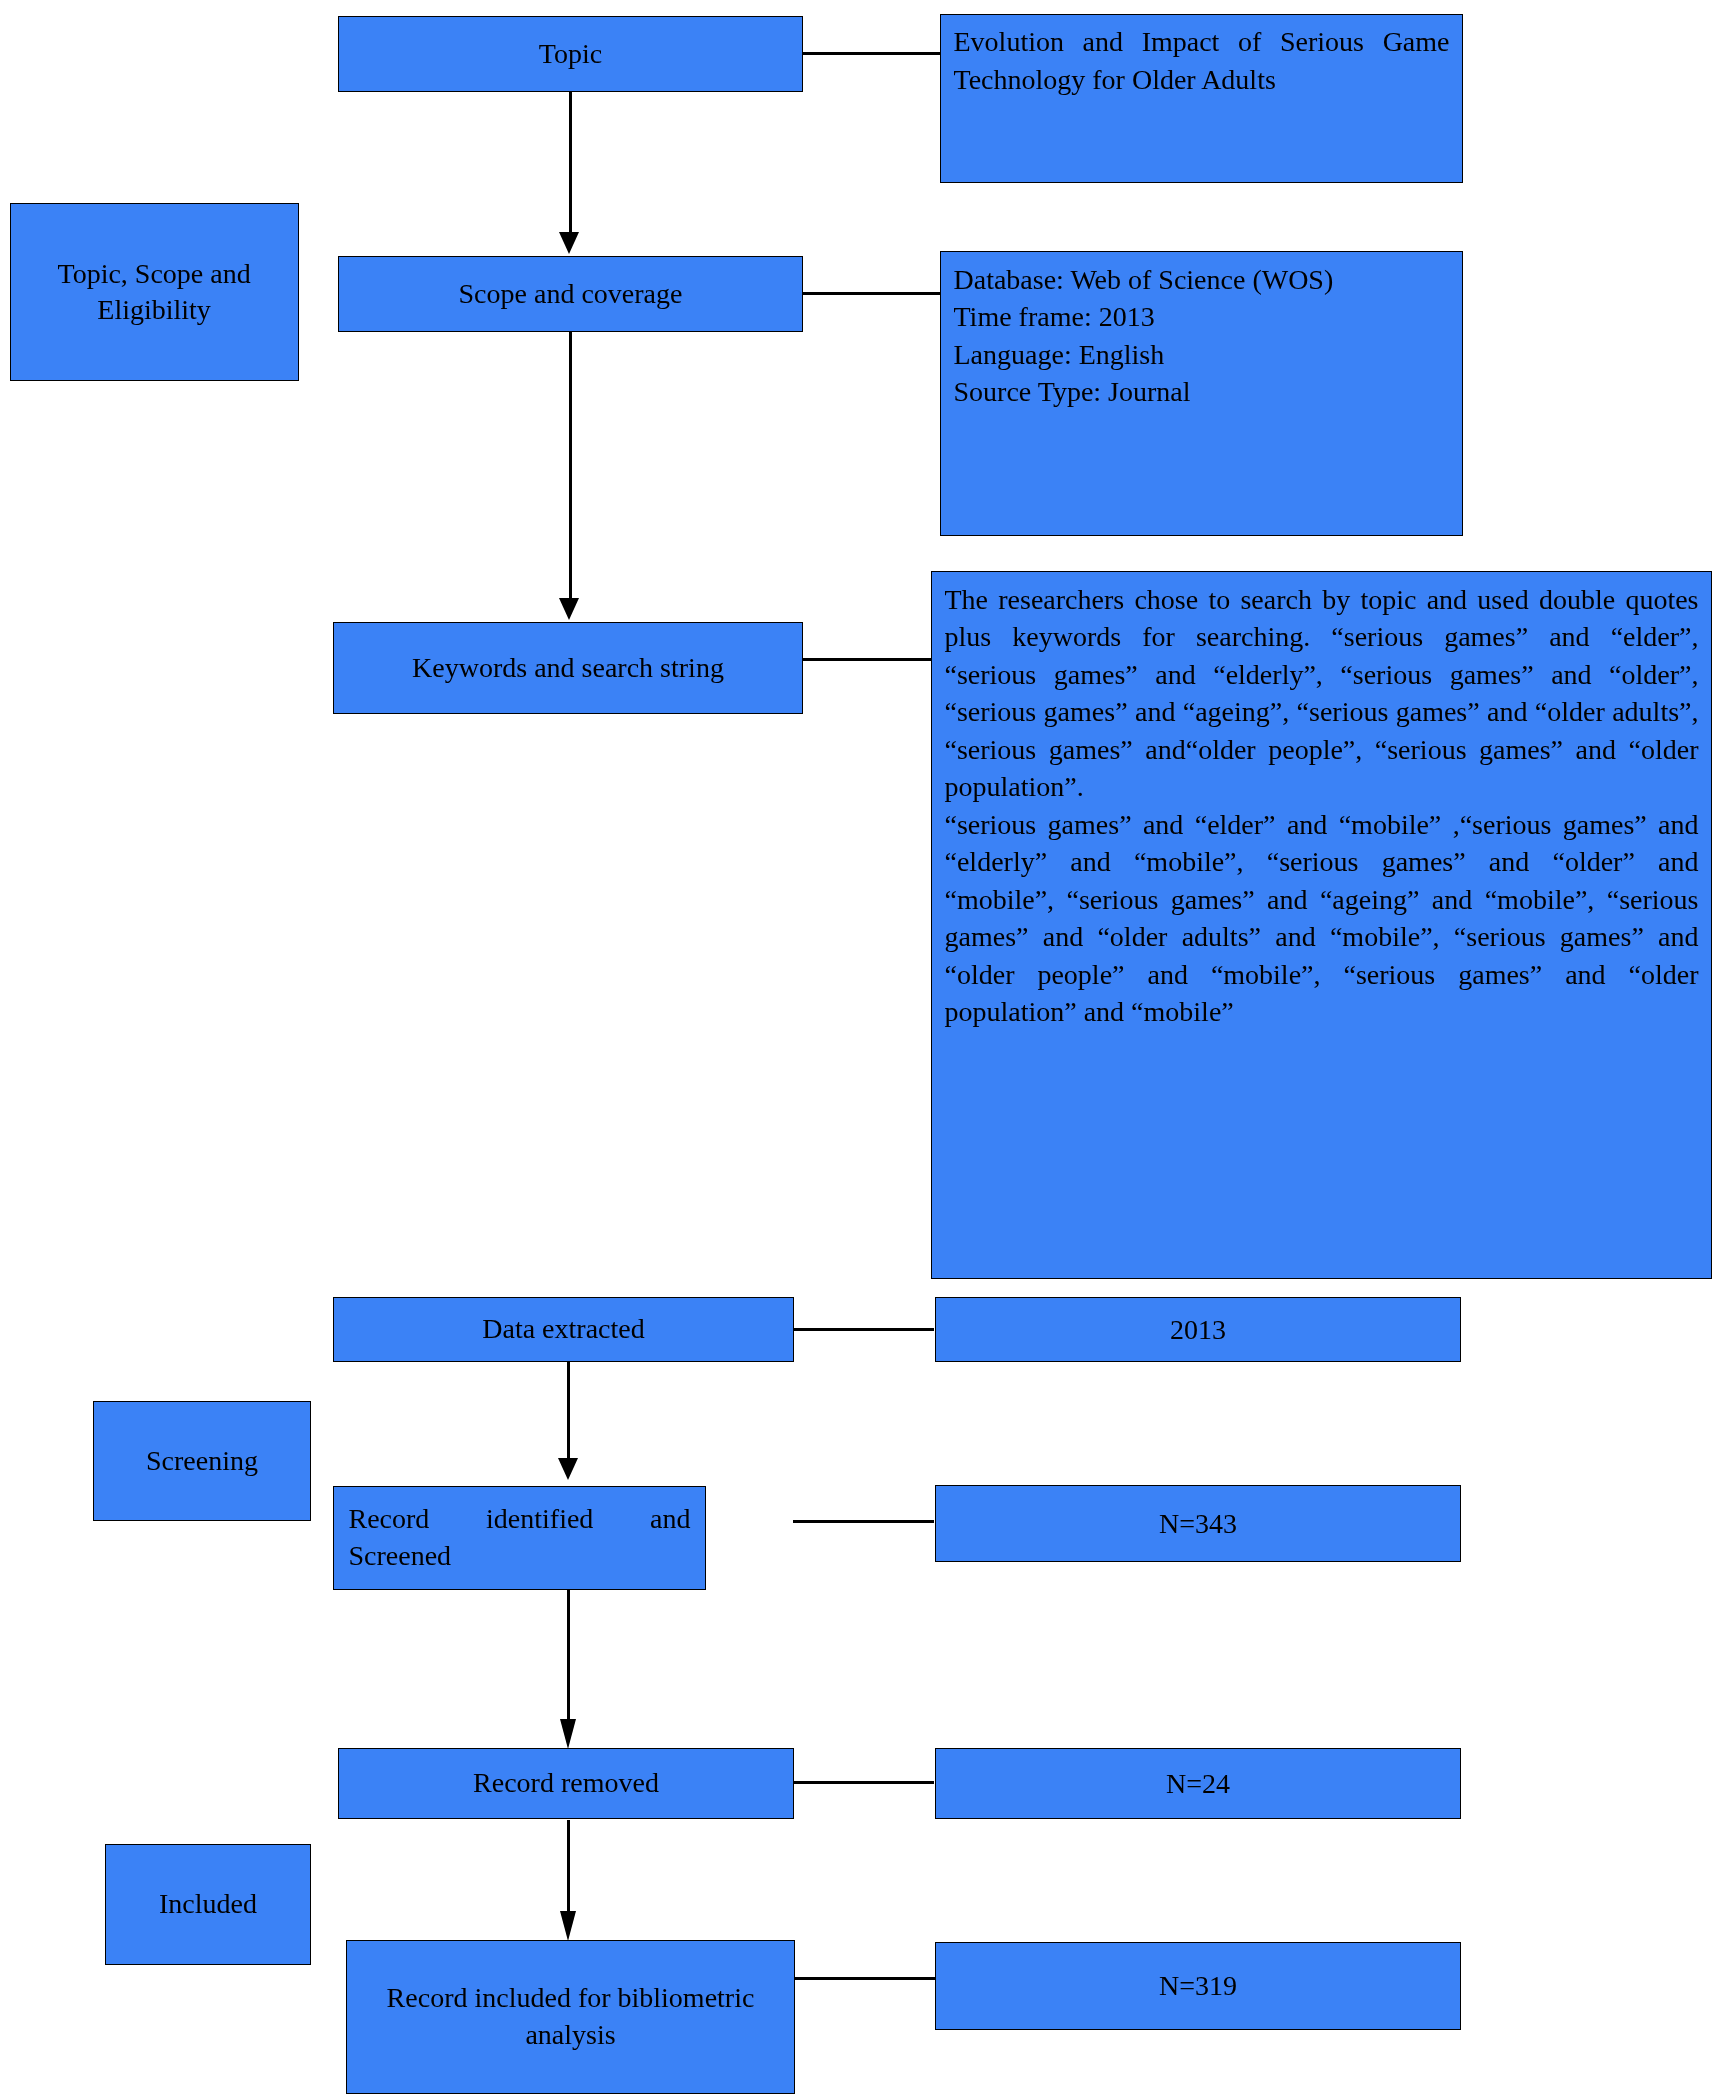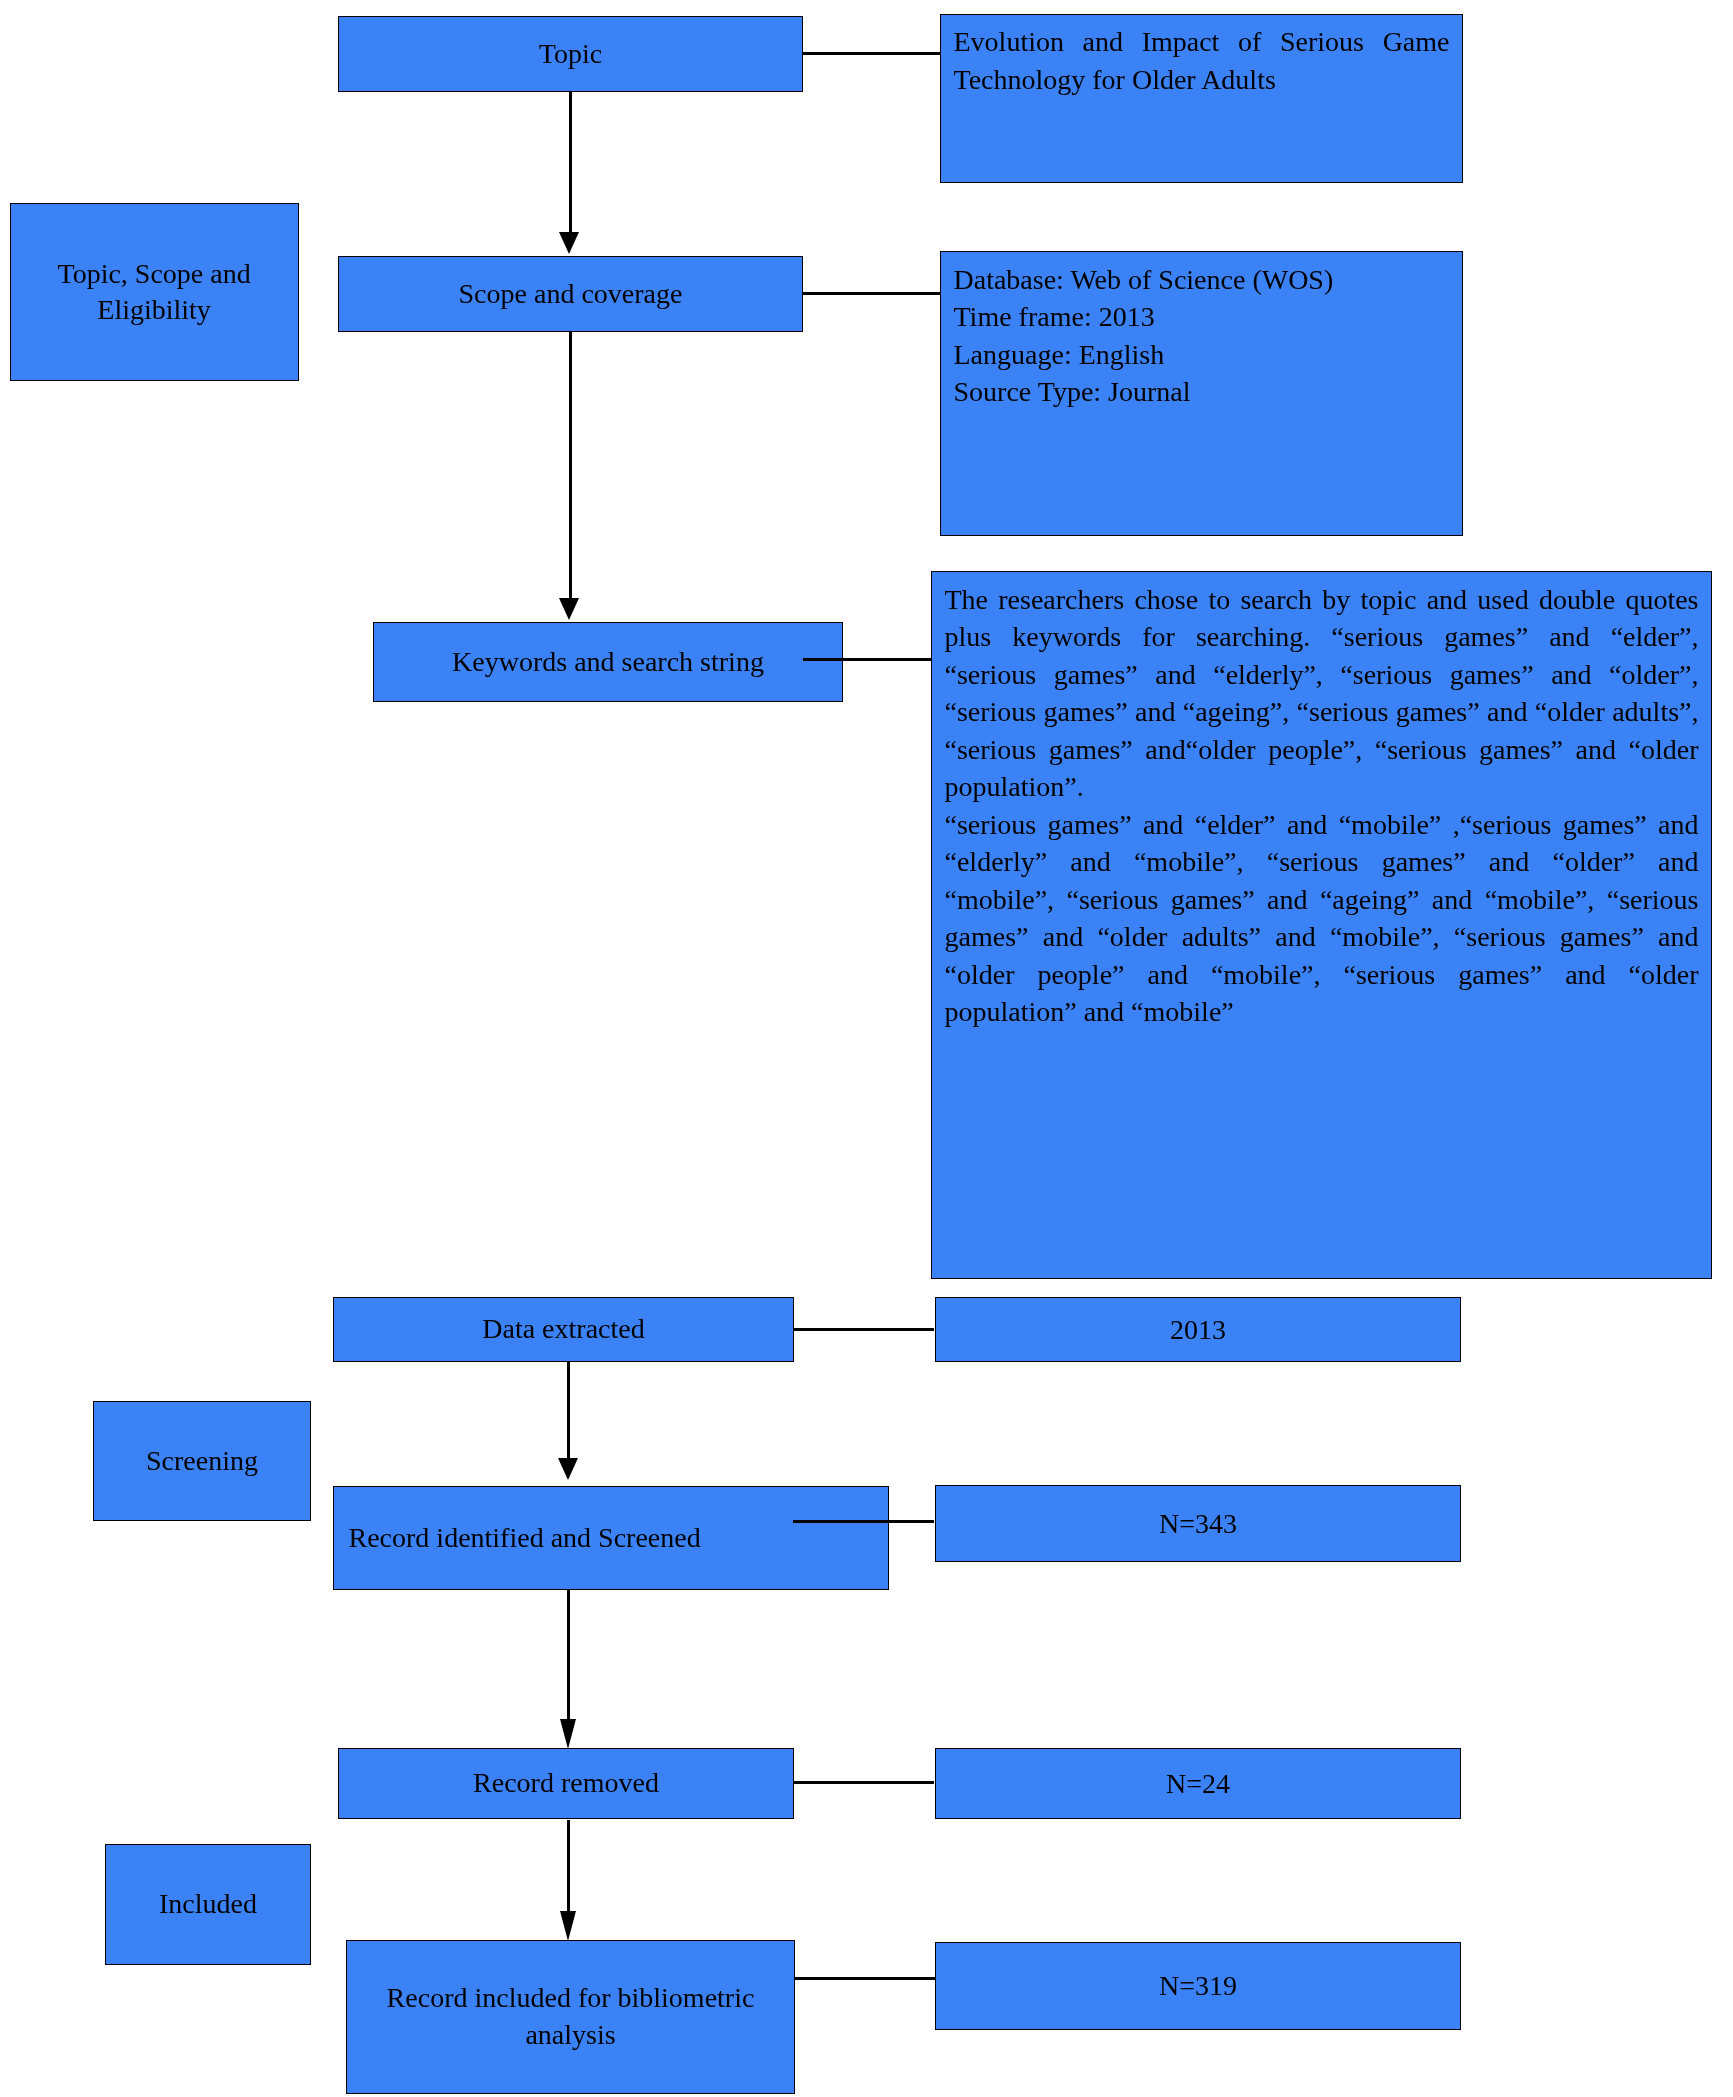--- a/index.html
+++ b/index.html
@@ -123,29 +123,29 @@
   </div>
 
   <div class="box proc-box" style="left:338px; top:16px; width:465px; height:76px;">
     <span class="txt">Topic</span>
   </div>
 
   <div class="box proc-box" style="left:338px; top:256px; width:465px; height:76px;">
     <span class="txt">Scope and coverage</span>
   </div>
 
-  <div class="box proc-box" style="left:333px; top:622px; width:470px; height:80px;margin-left:40px;">
+  <div class="box proc-box" style="left:333px; top:622px; width:470px; height:92px;">
     <span class="txt">Keywords and search string</span>
   </div>
 
   <div class="box proc-box" style="left:333px; top:1297px; width:461px; height:65px;">
     <span class="txt">Data extracted</span>
   </div>
 
-  <div class="box proc-box justify" style="left:333px; top:1486px; width:556px; height:104px;">
+  <div class="box proc-box justify" style="left:333px; top:1486px; width:373px; height:104px;">
     <span class="txt">Record identified and Screened</span>
   </div>
 
   <div class="box proc-box" style="left:338px; top:1748px; width:456px; height:71px;">
     <span class="txt">Record removed</span>
   </div>
 
   <div class="box proc-box" style="left:346px; top:1940px; width:449px; height:154px;">
     <span class="txt">Record included for bibliometric analysis</span>
   </div>

